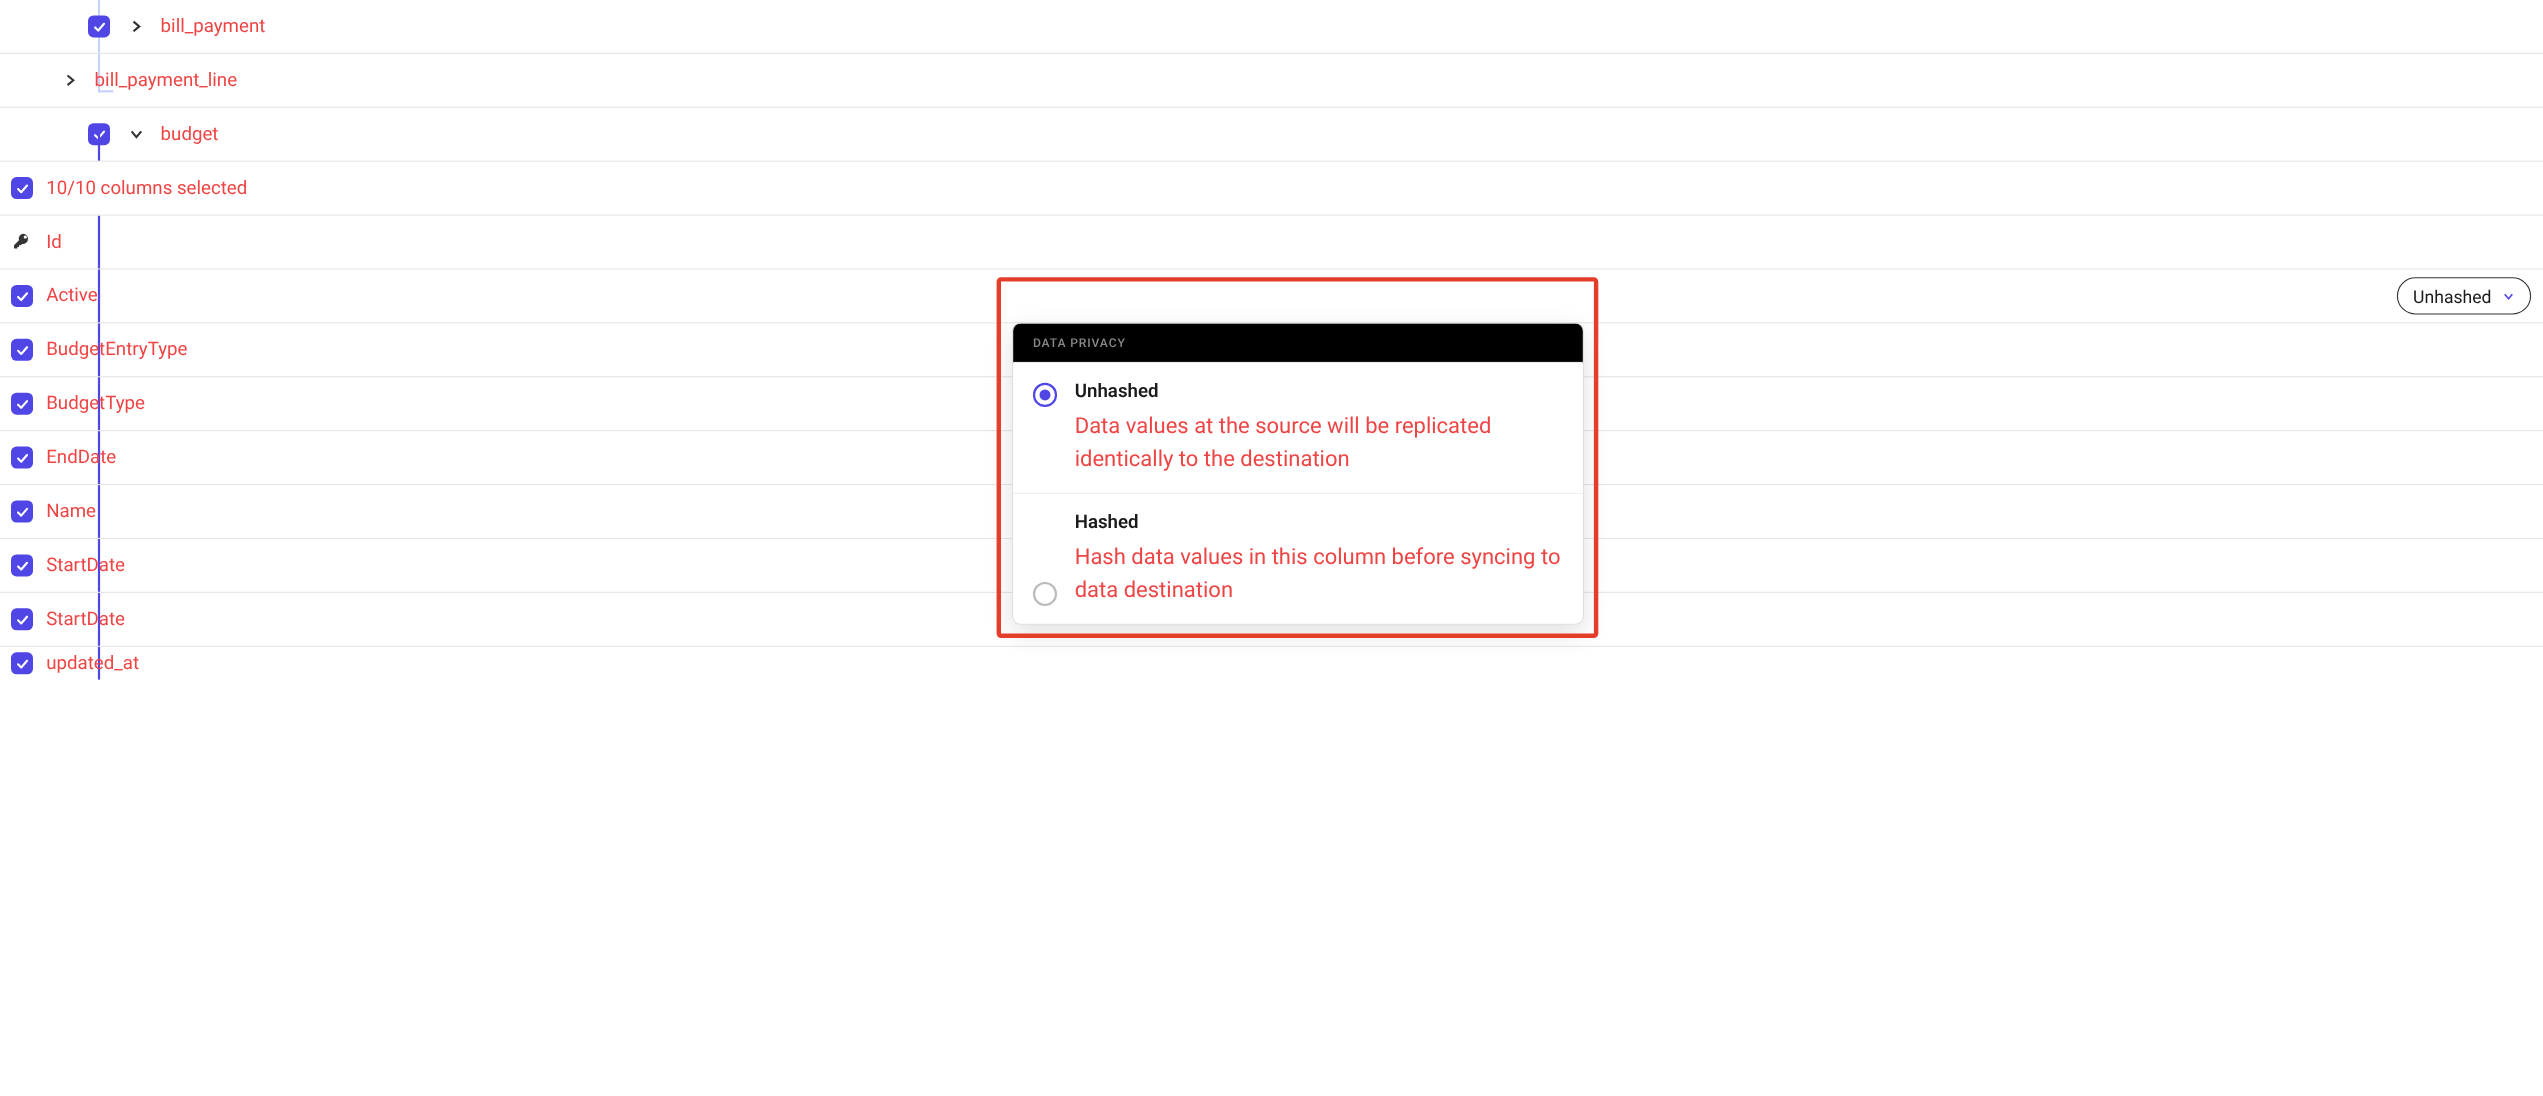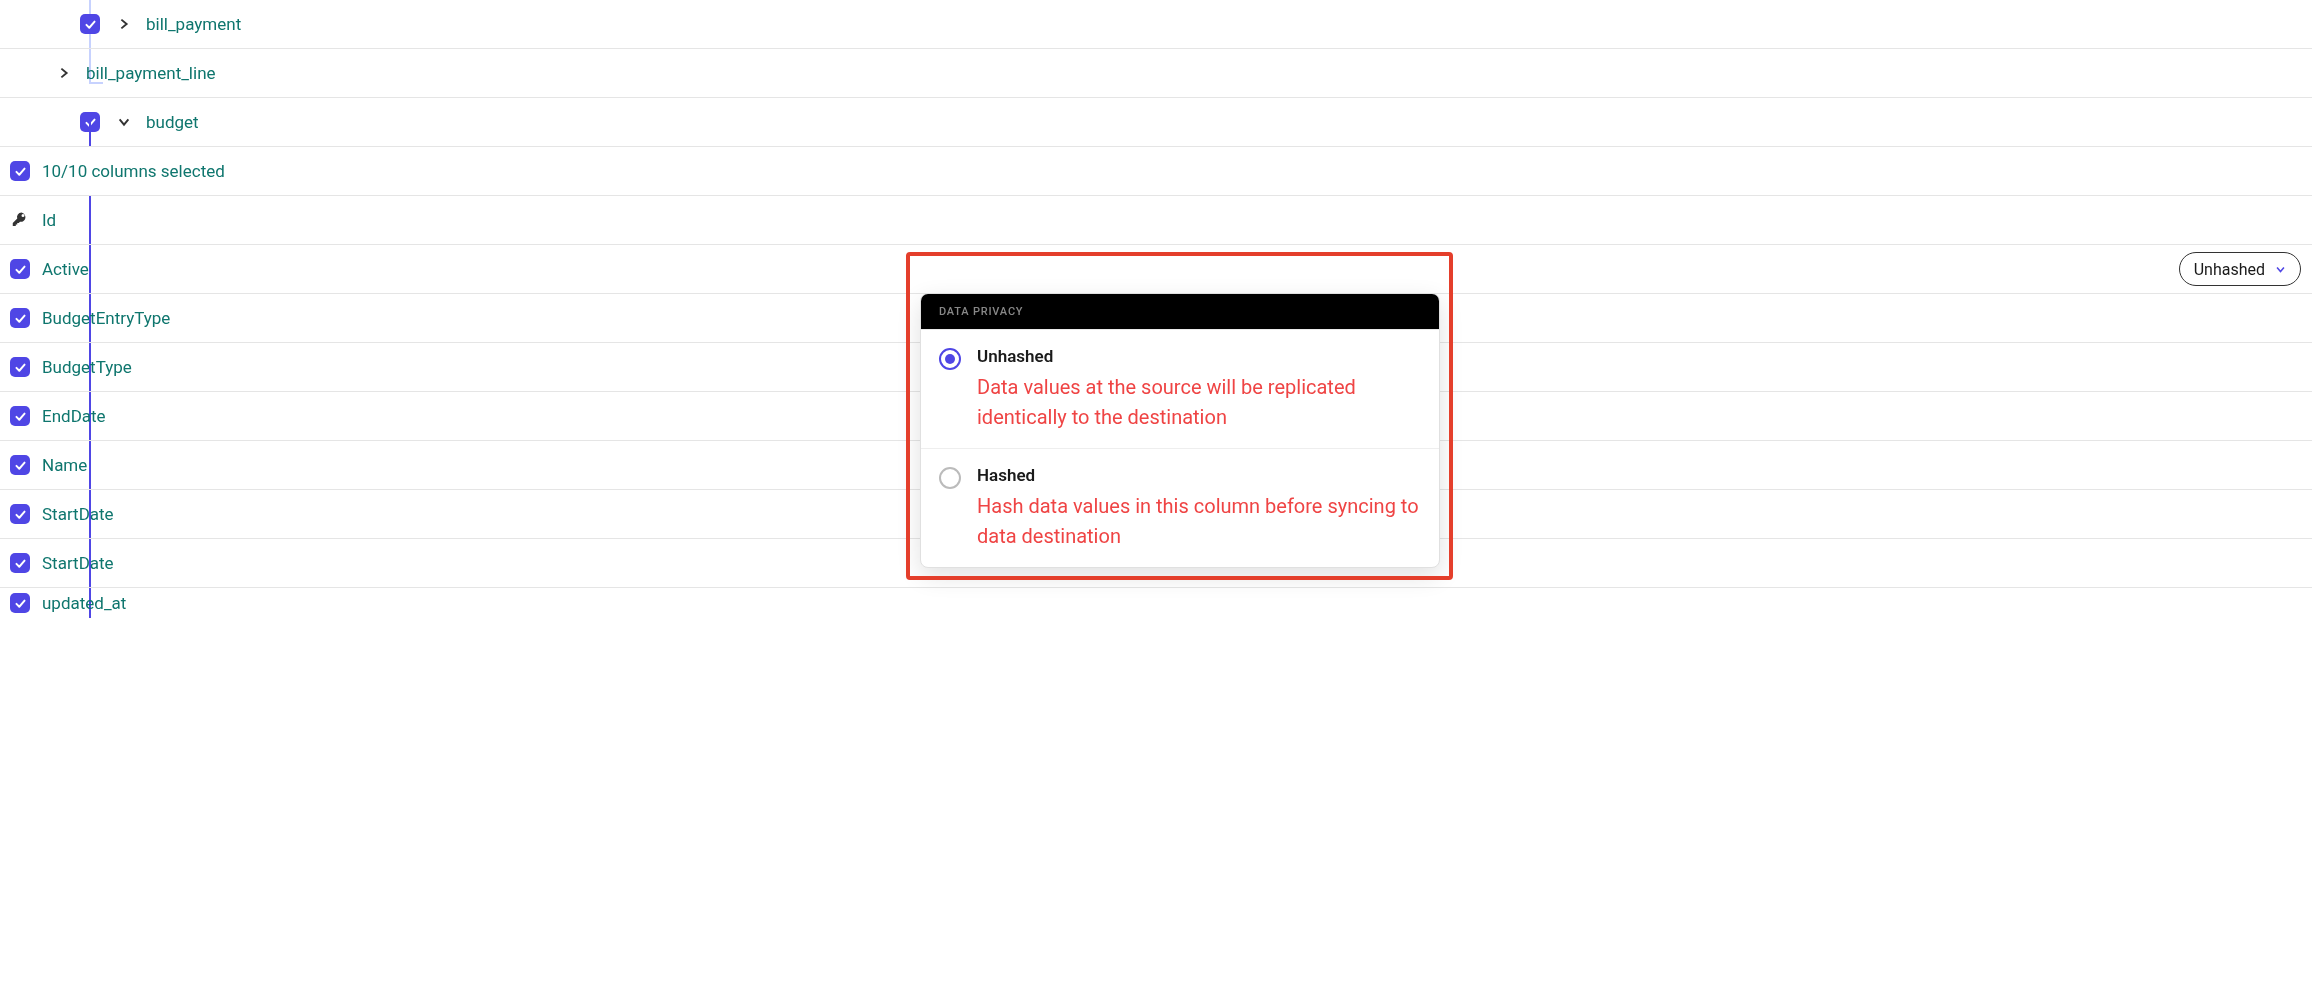--- a/index.html
+++ b/index.html
@@ -53,21 +53,21 @@
     .chevron svg {
       width: 14px;
       height: 14px;
       stroke: #333;
       stroke-width: 2.2;
       fill: none;
     }
     .label {
       margin-left: 12px;
       font-size: 17px;
-      color: #0f766e;
+      color: #ef4444;
     }
     .tree-line-vertical {
       position: absolute;
       width: 2px;
       background: #4F46E5;
       left: 89px;
       top: 49px;
       bottom: 0;
     }
     .tree-stub {
@@ -155,20 +155,21 @@
     }
     .popover-option {
       display: flex;
       padding: 16px 18px;
       gap: 16px;
       border-bottom: 1px solid #eee;
       cursor: pointer;
     }
     .popover-option:last-child {
       border-bottom: none;
+      align-items: flex-end;
     }
     .radio {
       width: 22px;
       height: 22px;
       border-radius: 50%;
       border: 2px solid #bbb;
       flex-shrink: 0;
       display: flex;
       align-items: center;
       justify-content: center;

